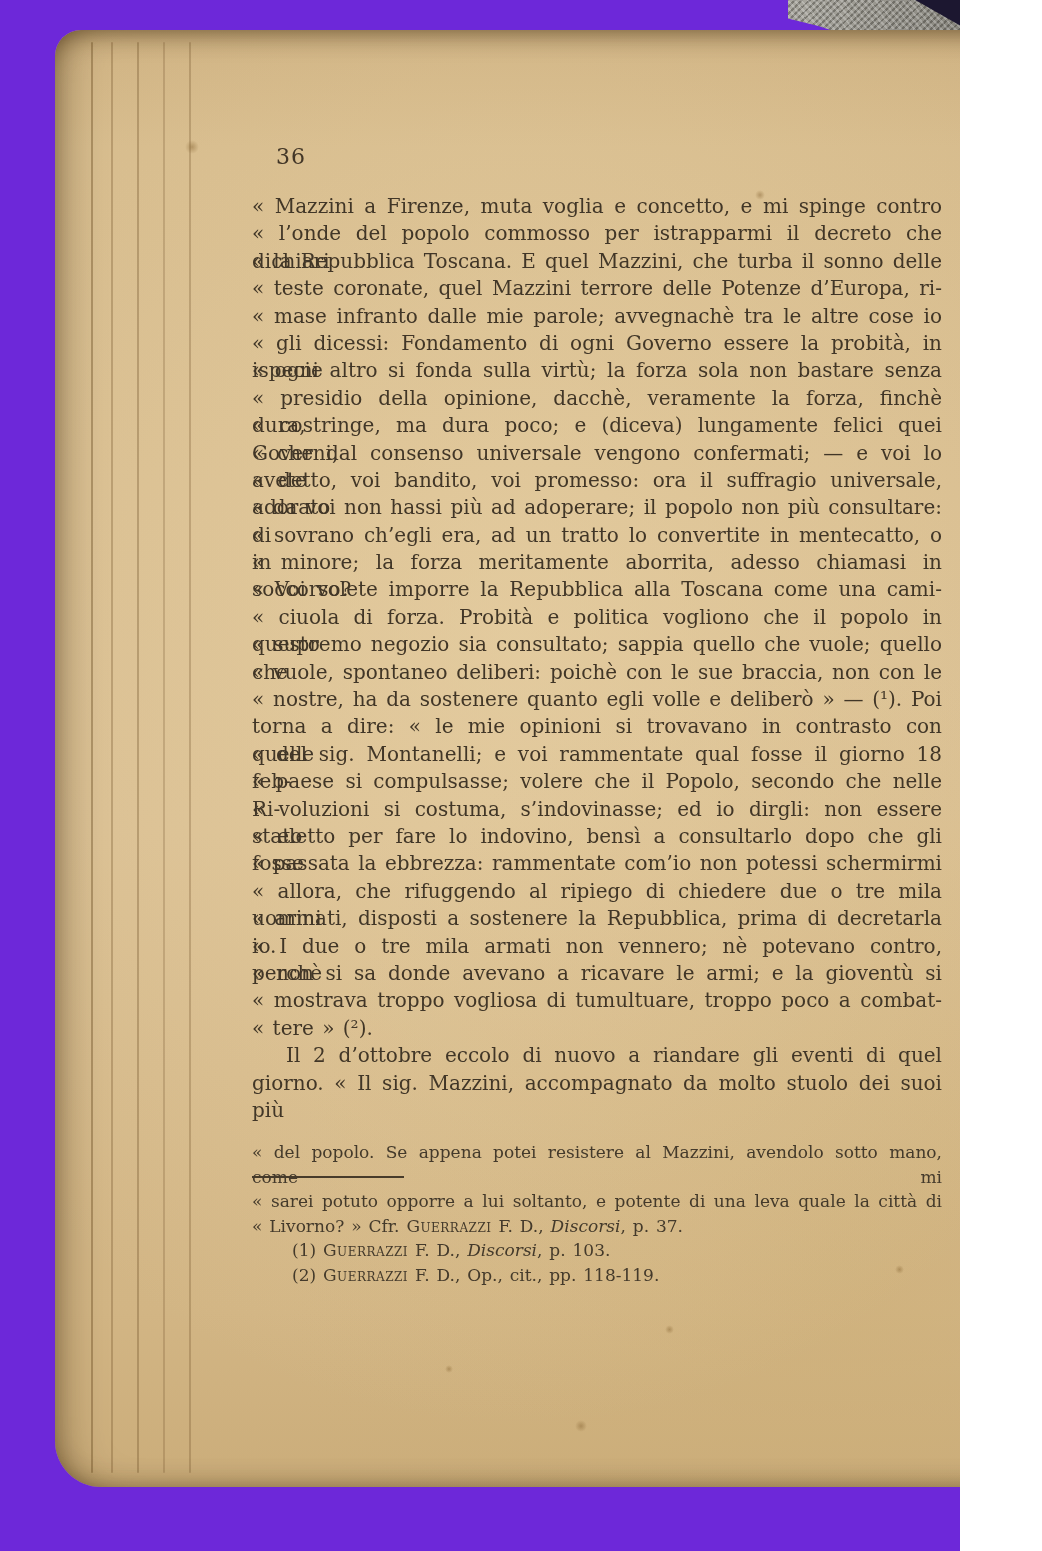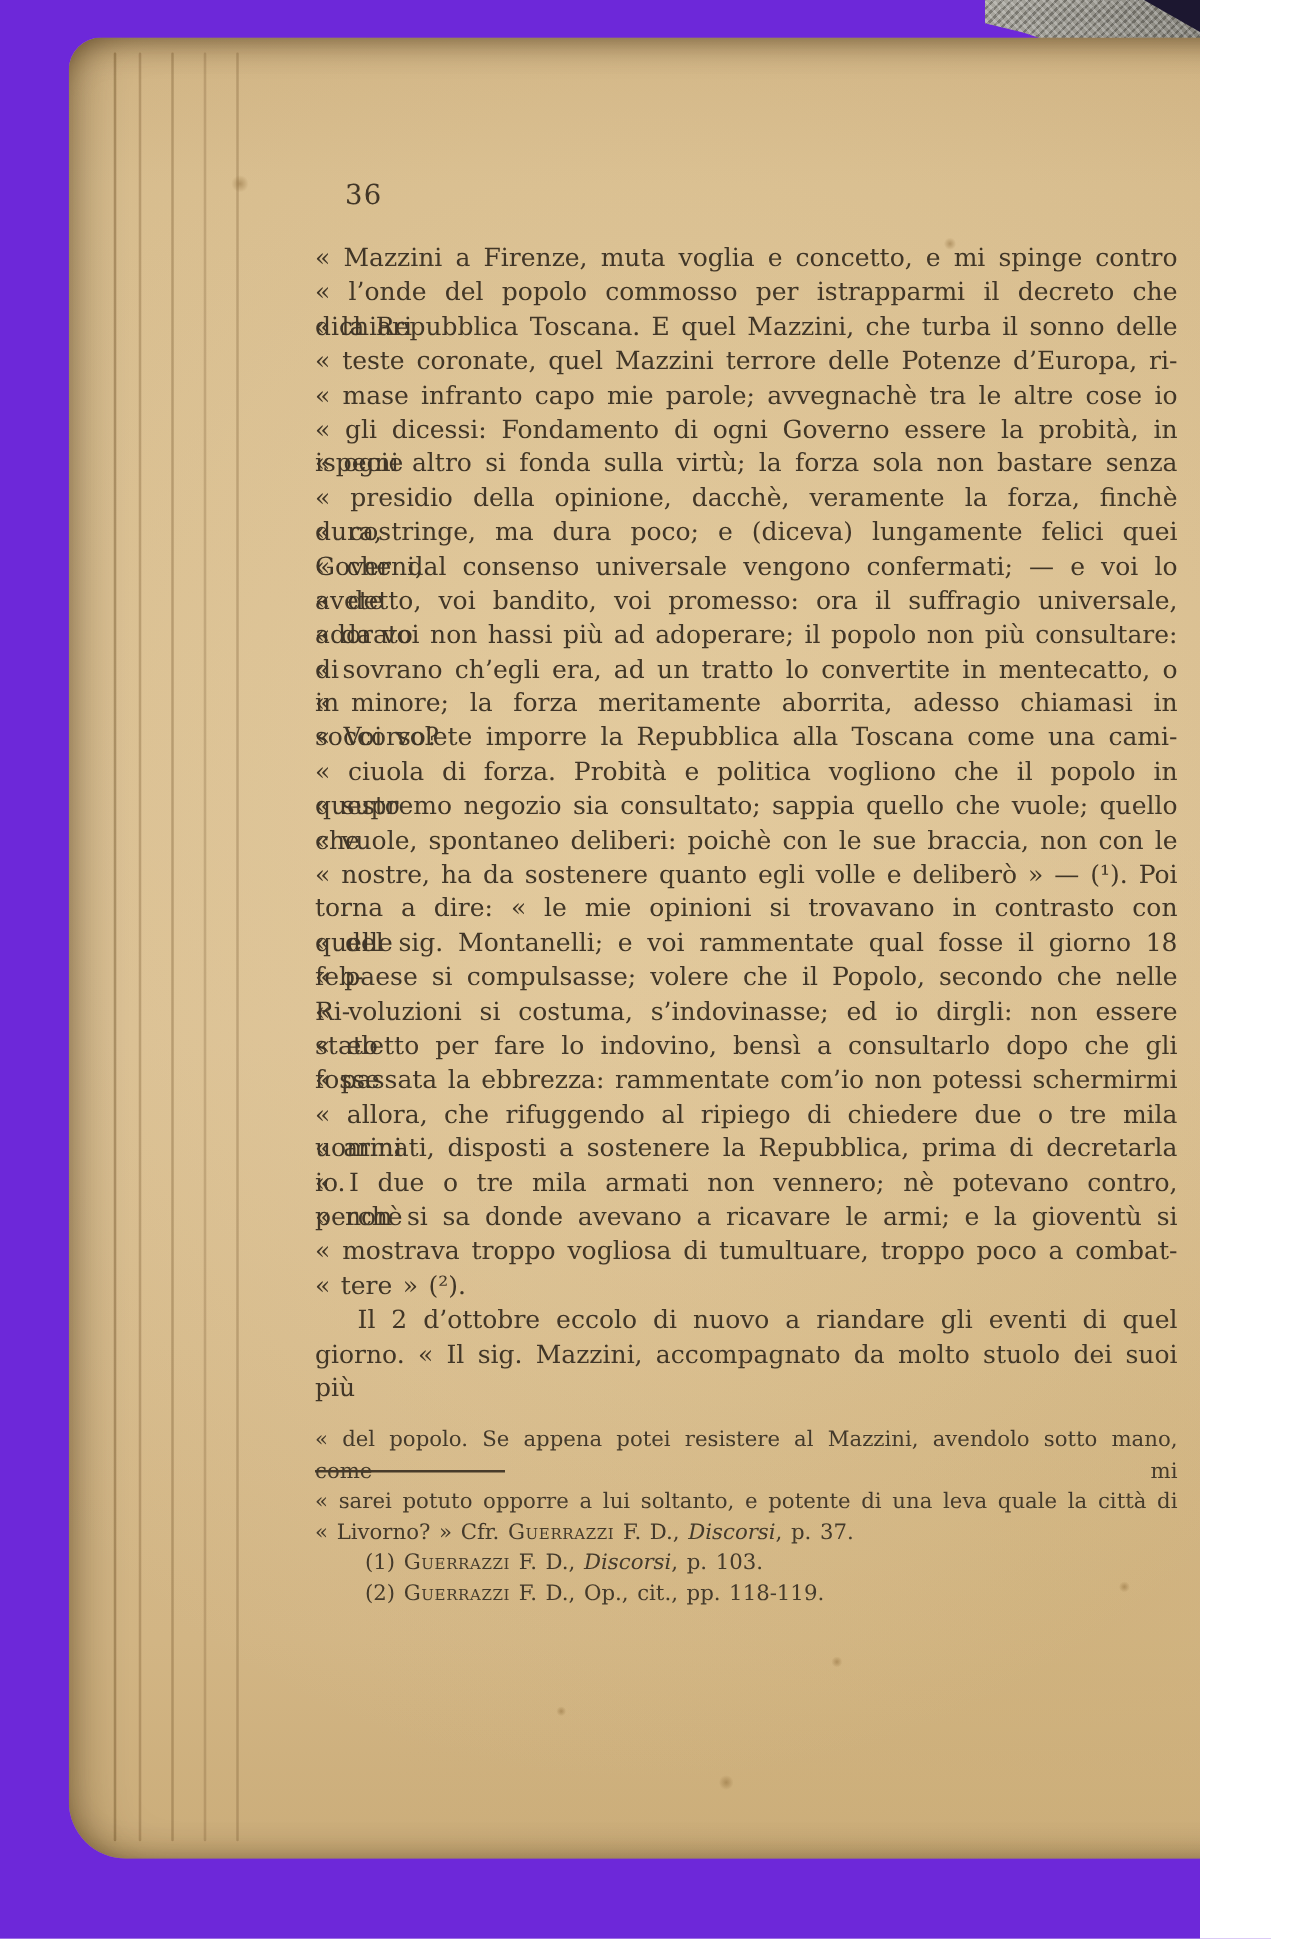--- a/index.html
+++ b/index.html
@@ -124,21 +124,21 @@
     <div class="spot sp5"></div>
     <div class="spot sp6"></div>
 
     <div class="pagenum">36</div>
 
     <div class="textblock" id="textblock">
         <div class="line">« Mazzini a Firenze, muta voglia e concetto, e mi spinge contro</div>
         <div class="line">« l’onde del popolo commosso per istrapparmi il decreto che dichiari</div>
         <div class="line">« la Repubblica Toscana. E quel Mazzini, che turba il sonno delle</div>
         <div class="line">« teste coronate, quel Mazzini terrore delle Potenze d’Europa, ri-</div>
-        <div class="line">« mase infranto capo mie parole; avvegnachè tra le altre cose io</div>
+        <div class="line">« mase infranto dalle mie parole; avvegnachè tra le altre cose io</div>
         <div class="line">« gli dicessi: Fondamento di ogni Governo essere la probità, in ispecie</div>
         <div class="line">« ogni altro si fonda sulla virtù; la forza sola non bastare senza</div>
         <div class="line">« presidio della opinione, dacchè, veramente la forza, finchè dura,</div>
         <div class="line">« costringe, ma dura poco; e (diceva) lungamente felici quei Governi,</div>
         <div class="line">« che dal consenso universale vengono confermati; — e voi lo avete</div>
         <div class="line">« detto, voi bandito, voi promesso: ora il suffragio universale, adorato</div>
         <div class="line">« da voi non hassi più ad adoperare; il popolo non più consultare: di</div>
         <div class="line">« sovrano ch’egli era, ad un tratto lo convertite in mentecatto, o in</div>
         <div class="line">« minore; la forza meritamente aborrita, adesso chiamasi in soccorso?</div>
         <div class="line">« Voi volete imporre la Repubblica alla Toscana come una cami-</div>

